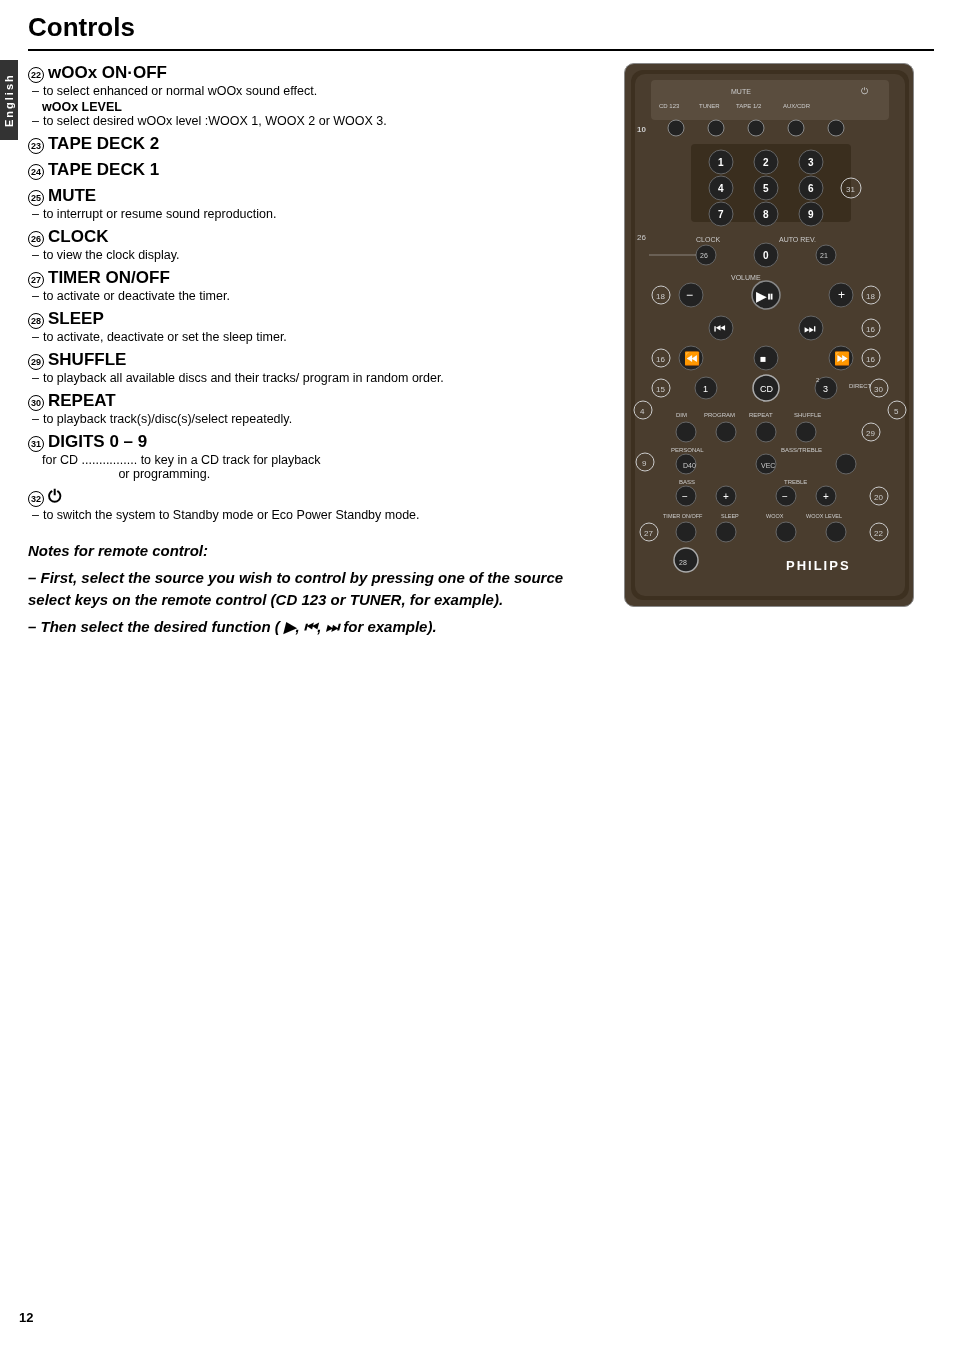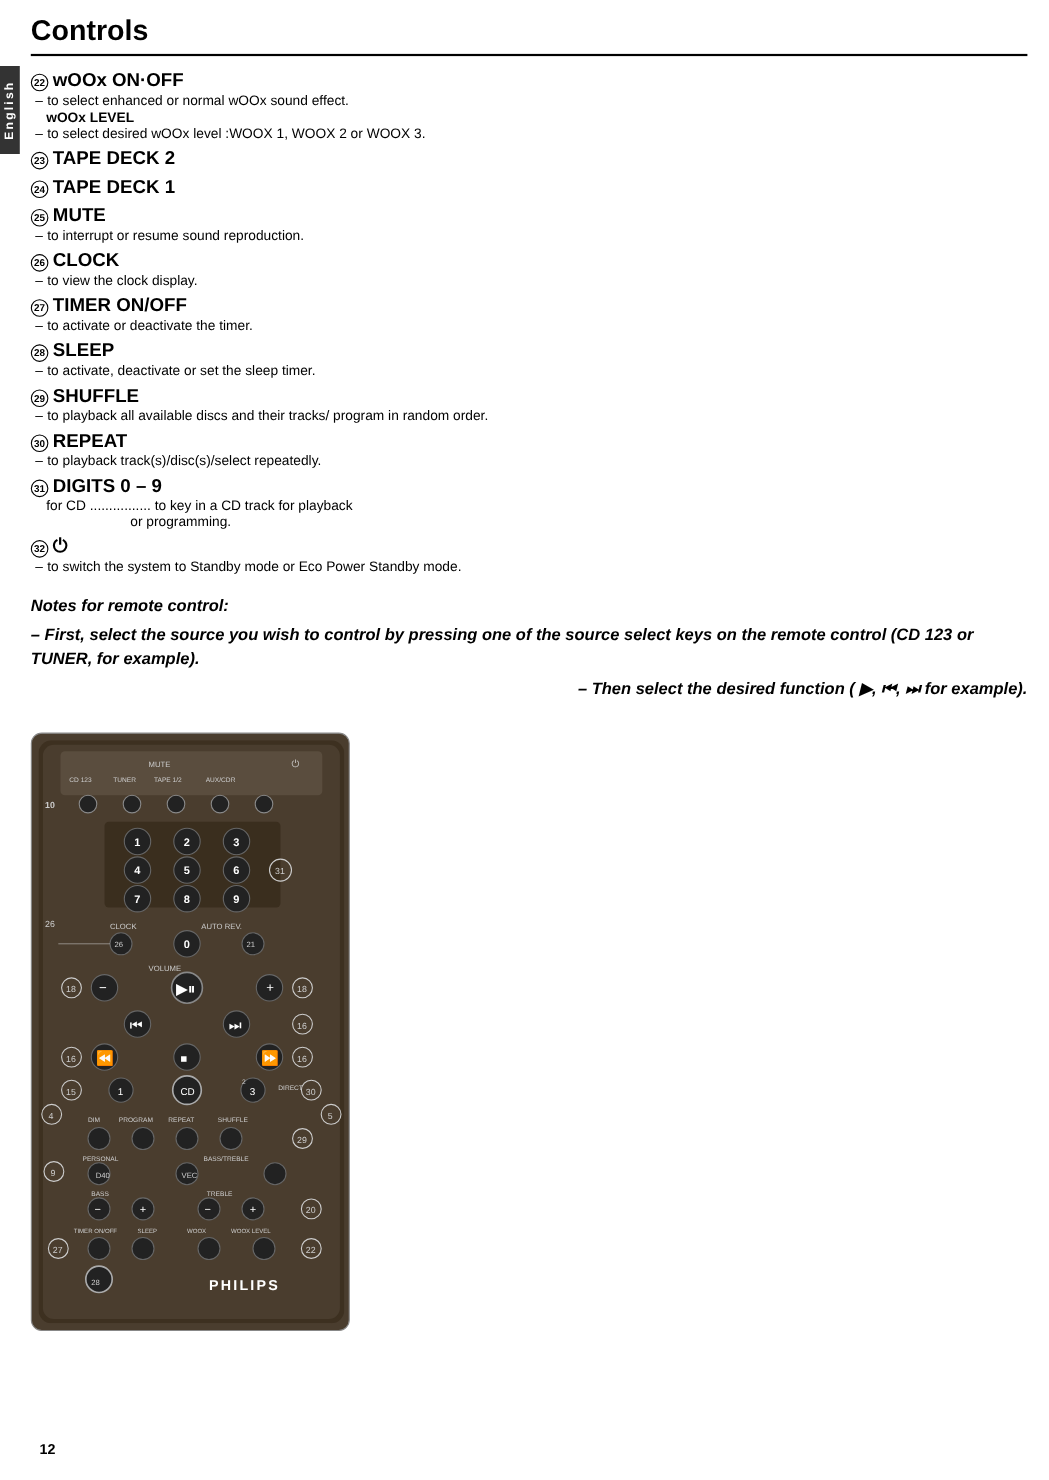--- a/index.html
+++ b/index.html
@@ -40,22 +40,21 @@
     h1.page-title {
       font-size: 26px;
       font-weight: bold;
       margin-bottom: 12px;
       border-bottom: 2px solid #000;
       padding-bottom: 6px;
     }
 
     .content-wrapper {
       display: flex;
-      gap: 24px;
-      flex-direction: column;
+      gap: 36px;
     }
 
     .left-column {
       flex: 1;
       min-width: 0;
     }
 
     .right-column {
       width: 310px;
       flex-shrink: 0;
@@ -98,21 +97,21 @@
       line-height: 1.5;
     }
 
     .notes-section p {
       margin-bottom: 4px;
     }
 
     .page-number {
       position: absolute;
       bottom: 20px;
-      left: 36px;
+      left: 19px;
       font-size: 13px;
       font-weight: bold;
     }
 
     
     .circled {
       display: inline-flex;
       align-items: center;
       justify-content: center;
       width: 16px;
@@ -260,21 +259,21 @@
         </div>
         <div class="dash-item">
           <span>–</span>
           <span>to switch the system to Standby mode or Eco Power Standby mode.</span>
         </div>
       </div>
 
       <div class="notes-section">
         <p style="font-weight:bold; font-style:italic;">Notes for remote control:</p>
         <p style="font-weight:bold; font-style:italic;">– <em>First, select the source you wish to control by pressing one of the source select keys on the remote control (CD 123 or TUNER, for example).</em></p>
-        <p style="font-weight:bold; font-style:italic;text-align:right;">– <em>Then select the desired function ( ▶, ⏮, ⏭ for example).</em></p>
+        <p style="font-weight:bold; font-style:italic;">– <em>Then select the desired function ( ▶, ⏮, ⏭ for example).</em></p>
       </div>
 
     </div>
 
     <div class="right-column">
       <div style="width:290px; border:1px solid #888; border-radius:10px; background:#4a3d2e; padding:6px; position:relative;">
         <svg width="278" height="530" viewBox="0 0 278 530" style="display:block;">
 
           <rect x="0" y="0" width="278" height="530" rx="12" ry="12" fill="#3d3020"></rect>
           <rect x="4" y="4" width="270" height="522" rx="10" ry="10" fill="#4a3d2e"></rect>

